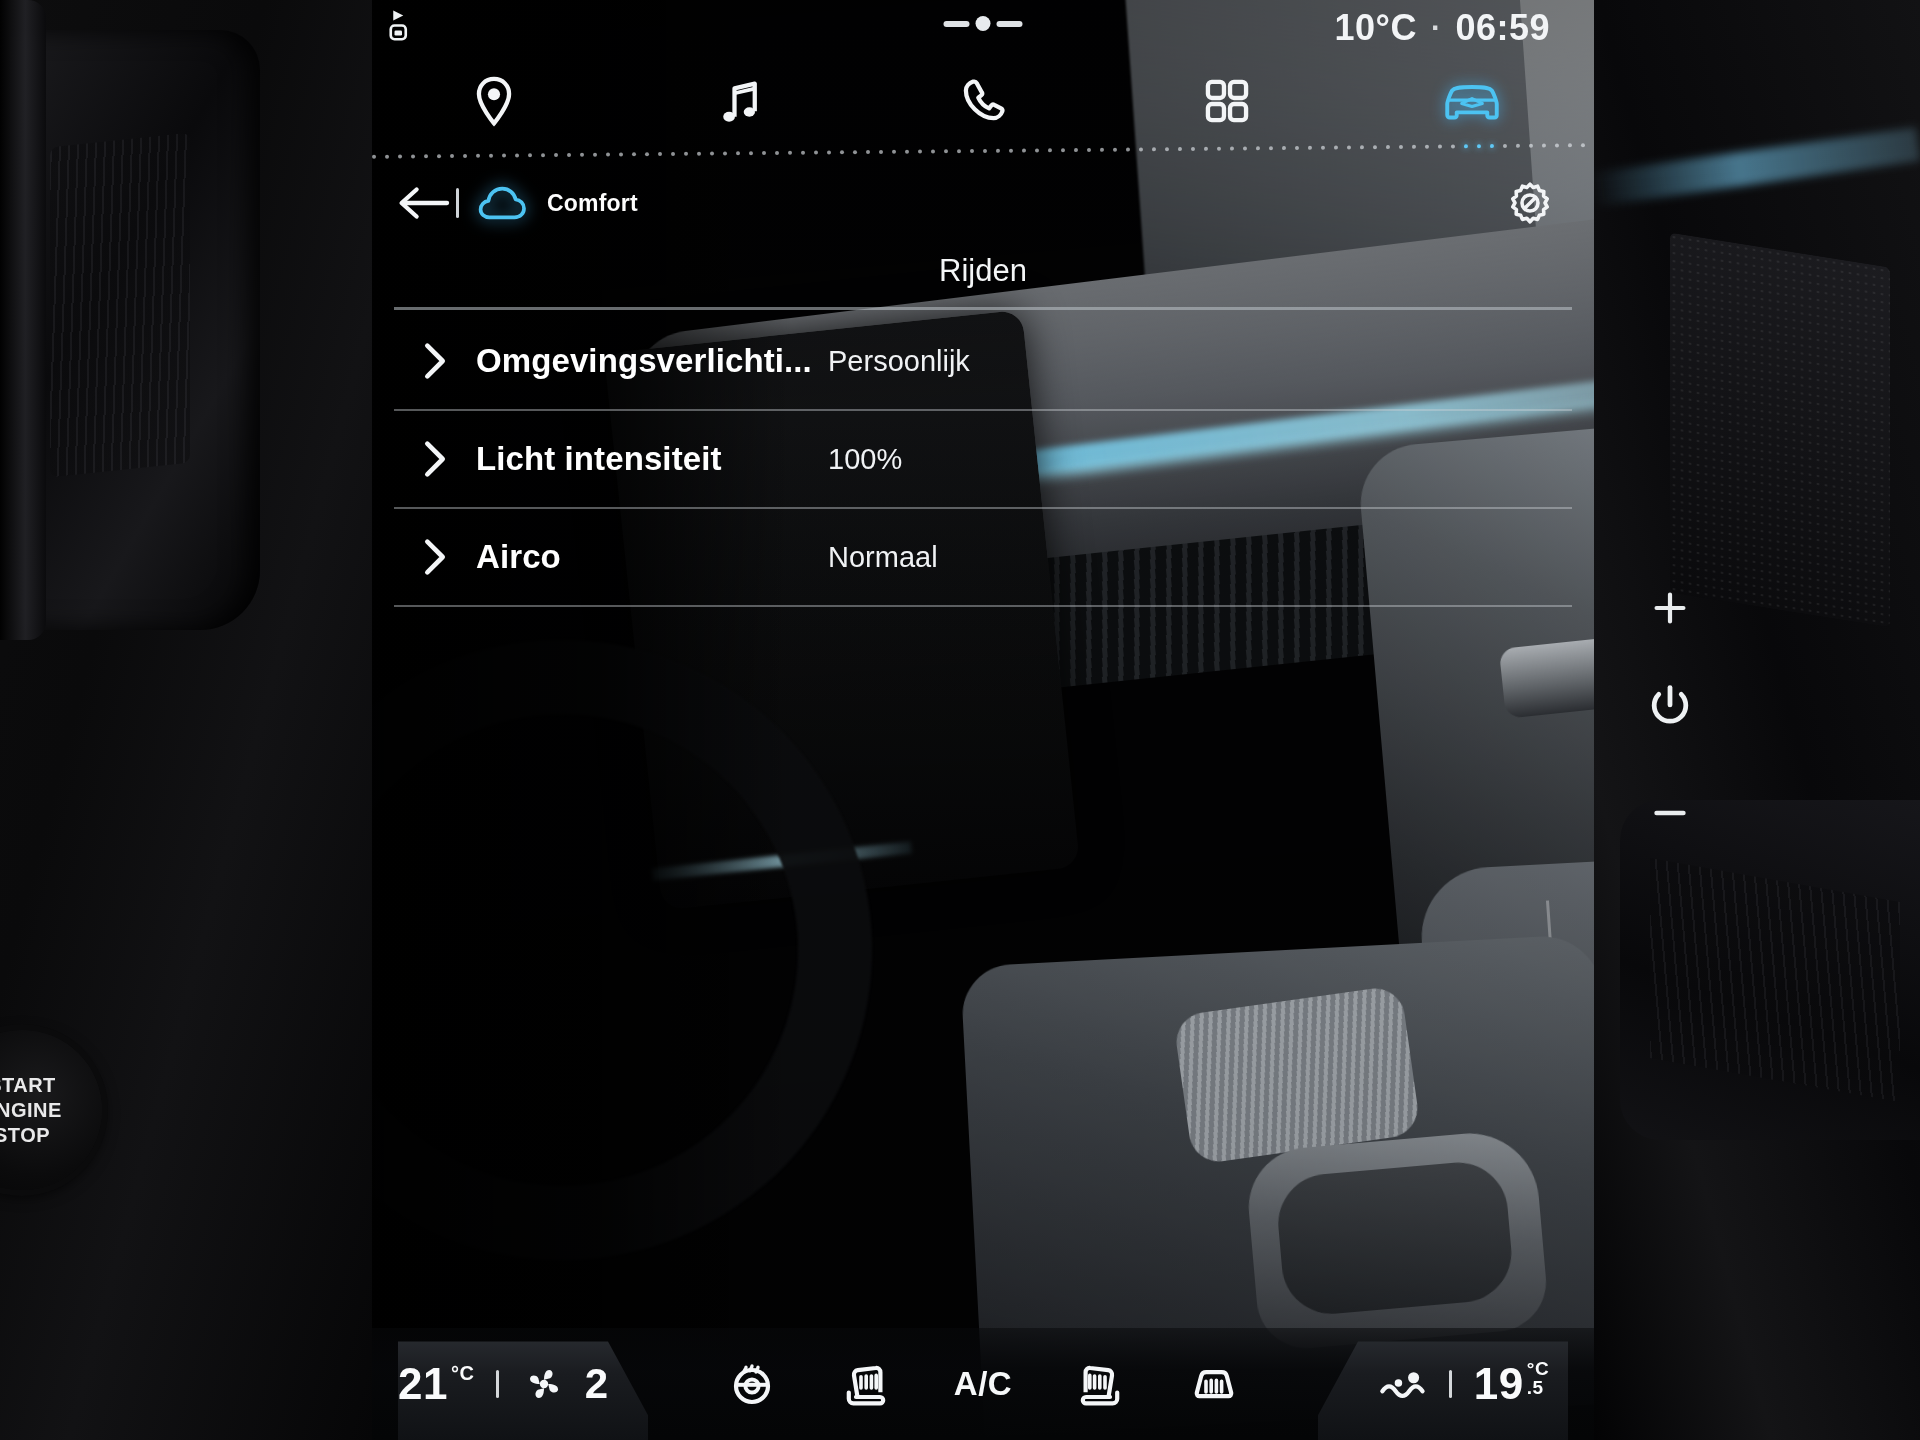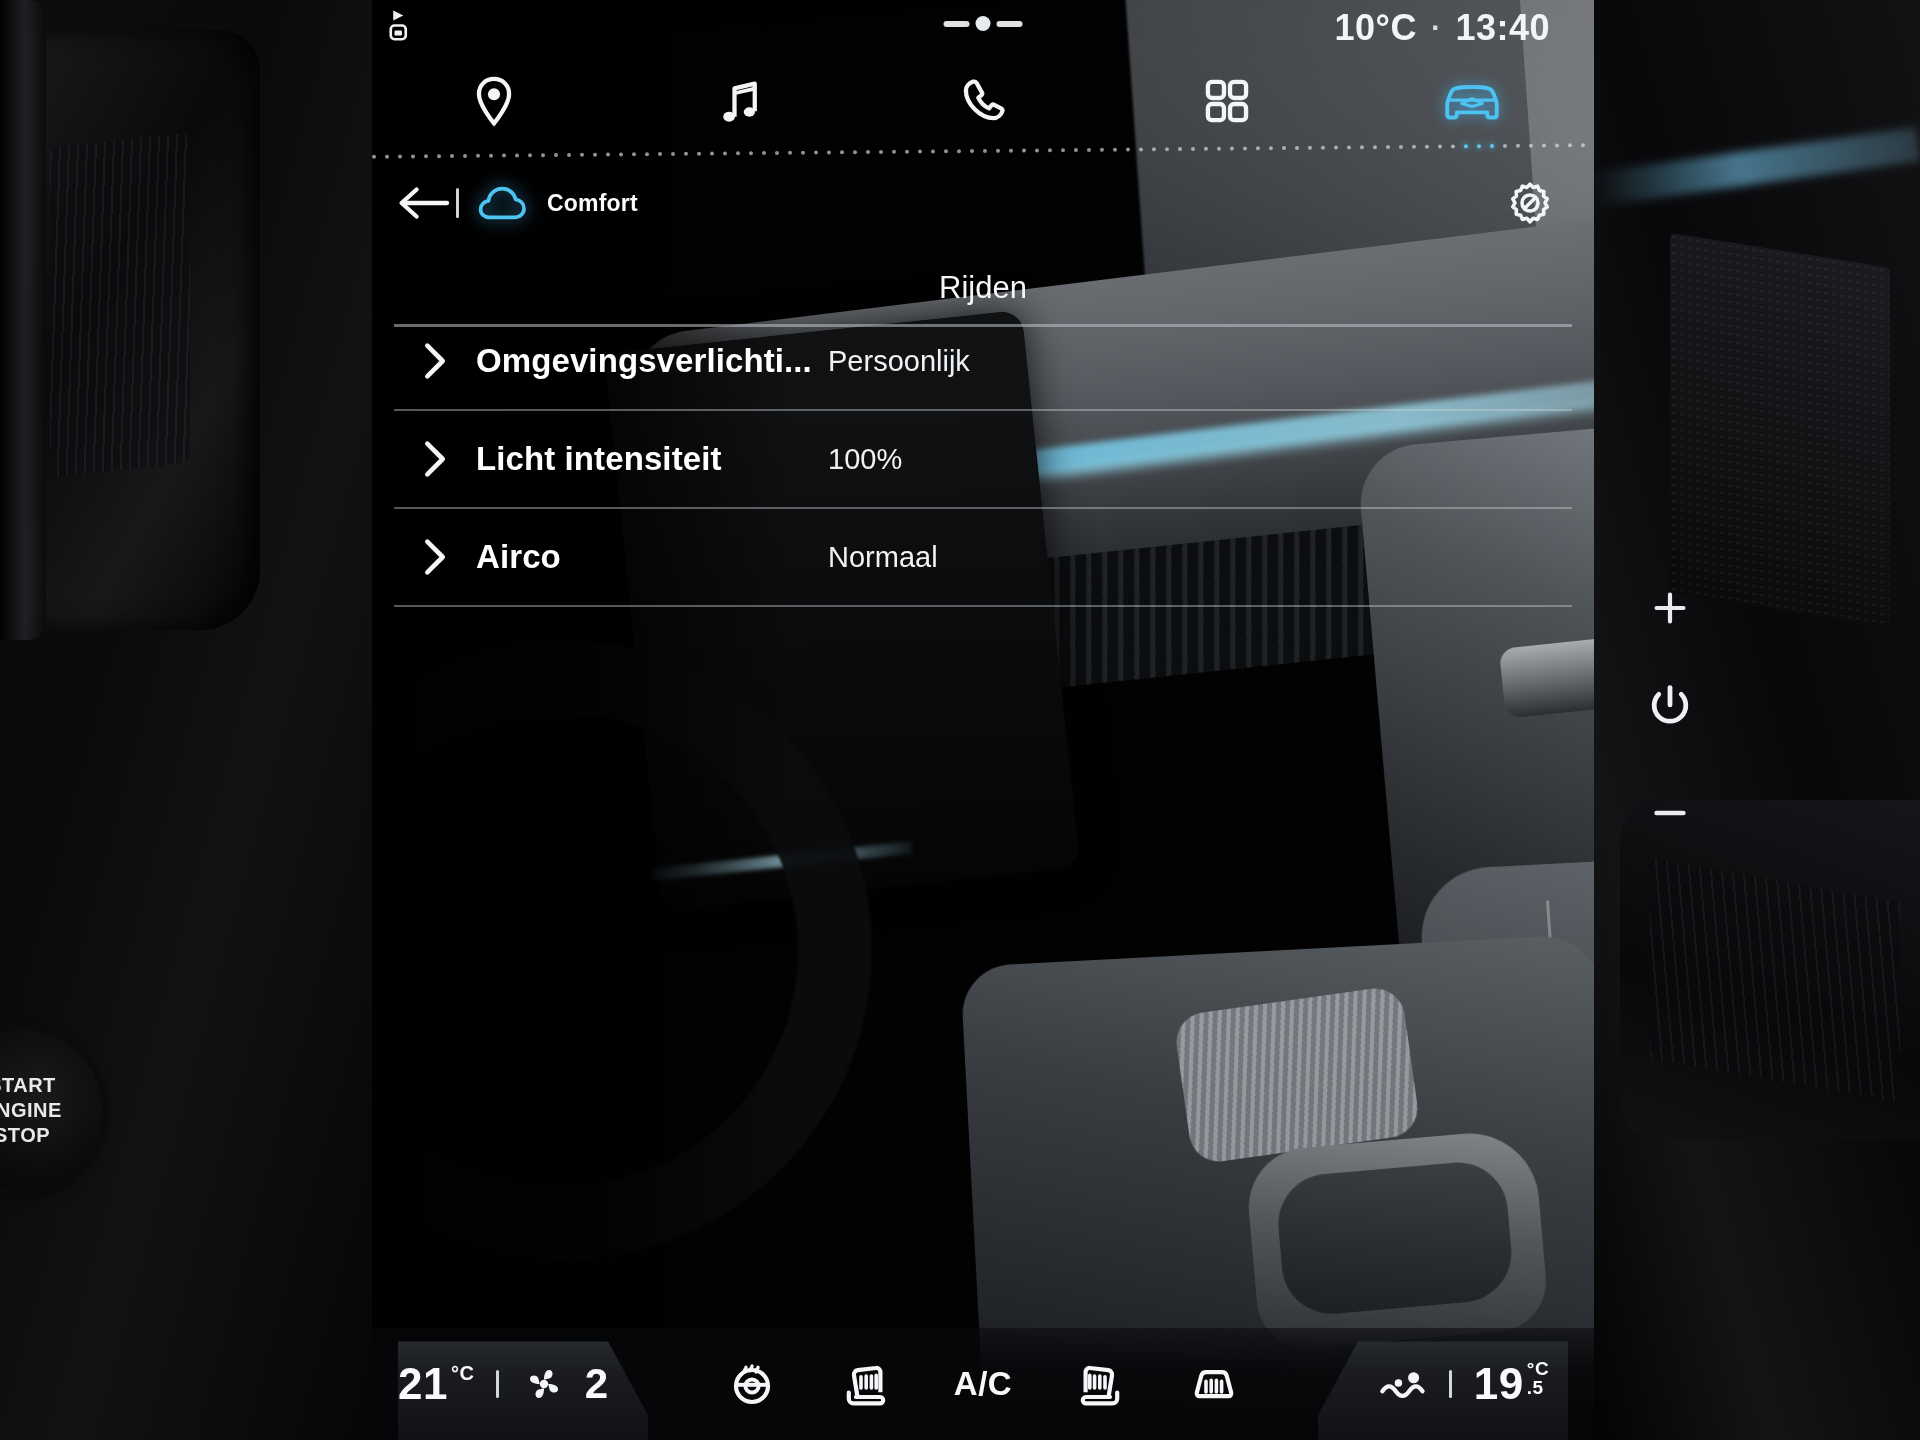--- a/index.html
+++ b/index.html
@@ -222,21 +222,21 @@
     display:flex; align-items:center; padding:0 40px 0 22px; z-index:11;
   }
   .back-arrow{ width:60px; display:flex; align-items:center; justify-content:center; }
   .hdr-sep{ width:3px; height:30px; background:#cfd4d8; margin:0 16px 0 2px; border-radius:2px;}
   .hdr-cloud{ margin-right:16px; display:flex; align-items:center; }
   .hdr-title{ color:#fdfdfd; font-size:23px; font-weight:700; letter-spacing:.2px; }
   .hdr-gear{ margin-left:auto; display:flex; align-items:center; }
 
   
   .tabs{
-    position:absolute; left:22px; top:261px; width:1178px; height:66px;
+    position:absolute; left:22px; top:244px; width:1178px; height:66px;
     display:flex; z-index:11;
   }
   .tab{
     flex:1; display:flex; align-items:center; justify-content:center;
     font-size:31px; position:relative;
   }
   .tab .tab-label{ padding-bottom:12px; }
   .tab.inactive .tab-label{ color:#f4f6f7; font-weight:400; }
   .tab.active .tab-label{ color:#6fd0f7; font-weight:700; text-shadow:0 0 12px rgba(95,200,245,.55); }
   .tab::after{
@@ -367,21 +367,21 @@
       <div class="nav-indicator">
         <svg width="30" height="40" viewBox="0 0 24 32">
           <path d="M9 2 L17 6 L9 10 Z" fill="#f0f3f5"></path>
           <rect x="7" y="14" width="12" height="11" rx="3" fill="none" stroke="#f0f3f5" stroke-width="2.1"></rect>
           <rect x="10" y="18" width="6" height="4" rx="1" fill="#f0f3f5"></rect>
         </svg>
       </div>
       <div class="status-right">
         <span>10°C</span>
         <span class="status-dot">·</span>
-        <span>13:40</span>
+        <span>06:59</span>
       </div>
     </div>
 
     <div class="drag-handle">
       <div class="dh-bar"></div>
       <div class="dh-dot"></div>
       <div class="dh-bar"></div>
     </div>
 
     <div class="mainnav">

